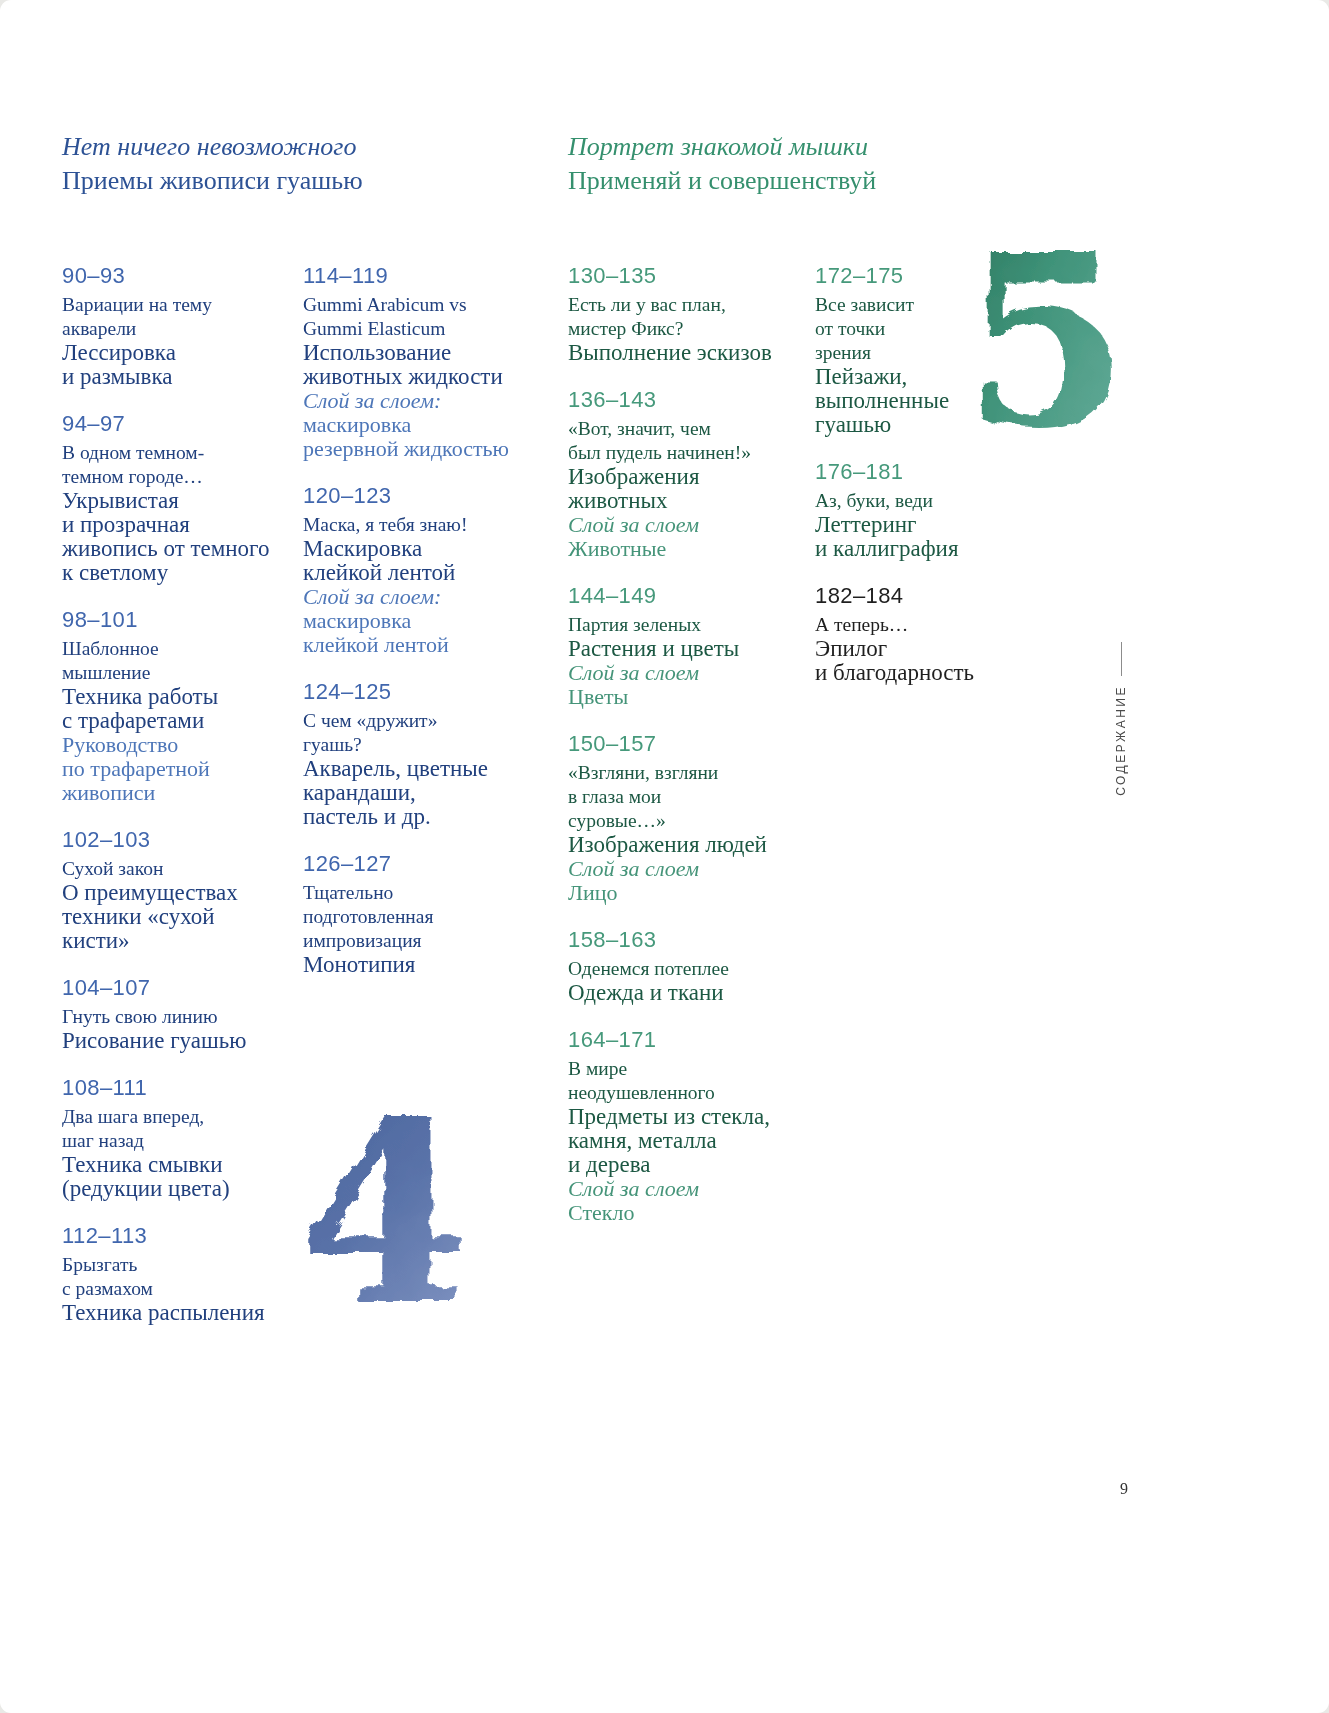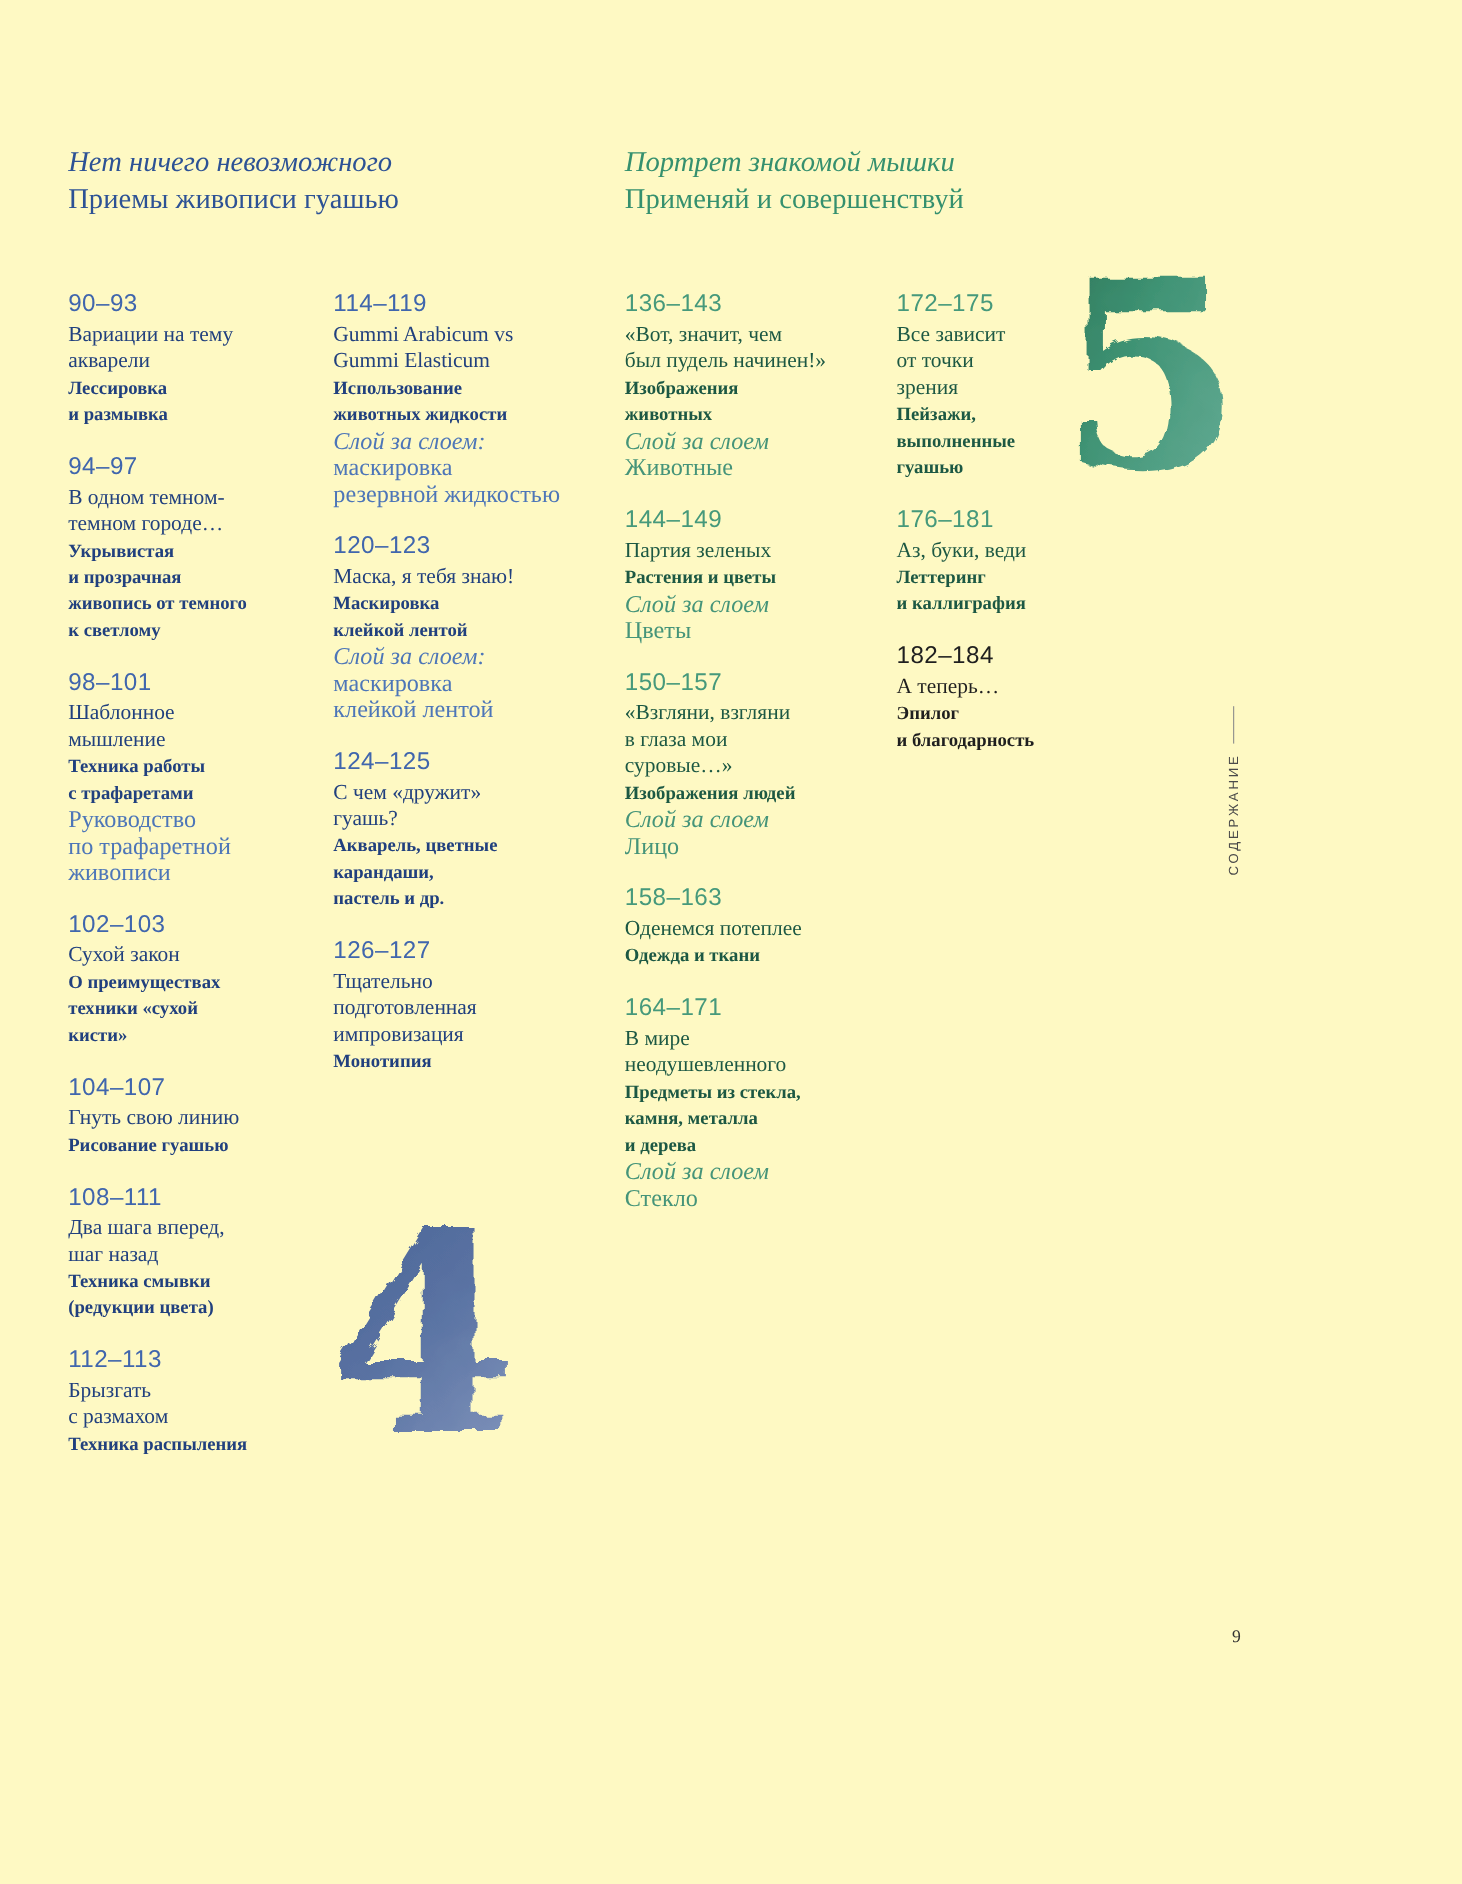--- a/index.html
+++ b/index.html
@@ -2,43 +2,44 @@
 <html><head>
 <meta charset="utf-8">
 <style>
   * { box-sizing: border-box; }
   html, body { margin: 0; padding: 0; background: #e9e9e6; }
   .page {
     position: relative;
     width: 1329px;
     height: 1713px;
     margin: 0 auto;
-    background: #fef9c3;
+    background: #ffffff;
     overflow: hidden;
     font-family: "Liberation Serif", serif;
+    border-radius: 11px;
   }
 
   
   .chapter-header { position: absolute; top: 130px; font-size: 26px; line-height: 34px; }
   .chapter-header .hdr-italic { font-style: italic; }
   .chapter-header.blue-header  { color: #2d5295; }
   .chapter-header.green-header { color: #35906e; }
 
   
   .toc-col { position: absolute; top: 262px; }
   .entry { margin-bottom: 21px; }
   .pages {
     font-family: "Liberation Sans", sans-serif;
     font-size: 22px;
     line-height: 28px;
     letter-spacing: 0.4px;
     margin-bottom: 3px;
   }
   .title-line { font-size: 19.5px; line-height: 24px; }
-  .desc-line  { font-size: 17px; line-height: 24px; font-weight: bold; }
+  .desc-line  { font-size: 23px; line-height: 24px; }
   .note-line  { font-size: 22px;   line-height: 24px; }
   .note-line.italic { font-style: italic; }
 
   .theme-blue  .pages { color: #4066ad; }
   .theme-blue  .title-line, .theme-blue .desc-line { color: #21407e; }
   .theme-blue  .note-line { color: #4d76b8; }
 
   .theme-green .pages { color: #46997b; }
   .theme-green .title-line, .theme-green .desc-line { color: #1c5843; }
   .theme-green .note-line { color: #459479; }
@@ -178,20 +179,26 @@
       </article>
       <article class="entry theme-blue">
         <div class="pages">126–127</div>
         <div class="title-line">Тщательно</div>
         <div class="title-line">подготовленная</div>
         <div class="title-line">импровизация</div>
         <div class="desc-line">Монотипия</div>
       </article>
     </section>
   <section class="toc-col" style="left:568px; width:250px;">
+      <article class="entry theme-green">
+        <div class="pages">130–135</div>
+        <div class="title-line">Есть ли у вас план,</div>
+        <div class="title-line">мистер Фикс?</div>
+        <div class="desc-line">Выполнение эскизов</div>
+      </article>
       <article class="entry theme-green">
         <div class="pages">136–143</div>
         <div class="title-line">«Вот, значит, чем</div>
         <div class="title-line">был пудель начинен!»</div>
         <div class="desc-line">Изображения</div>
         <div class="desc-line">животных</div>
         <div class="note-line italic">Слой за слоем</div>
         <div class="note-line">Животные</div>
       </article>
       <article class="entry theme-green">

